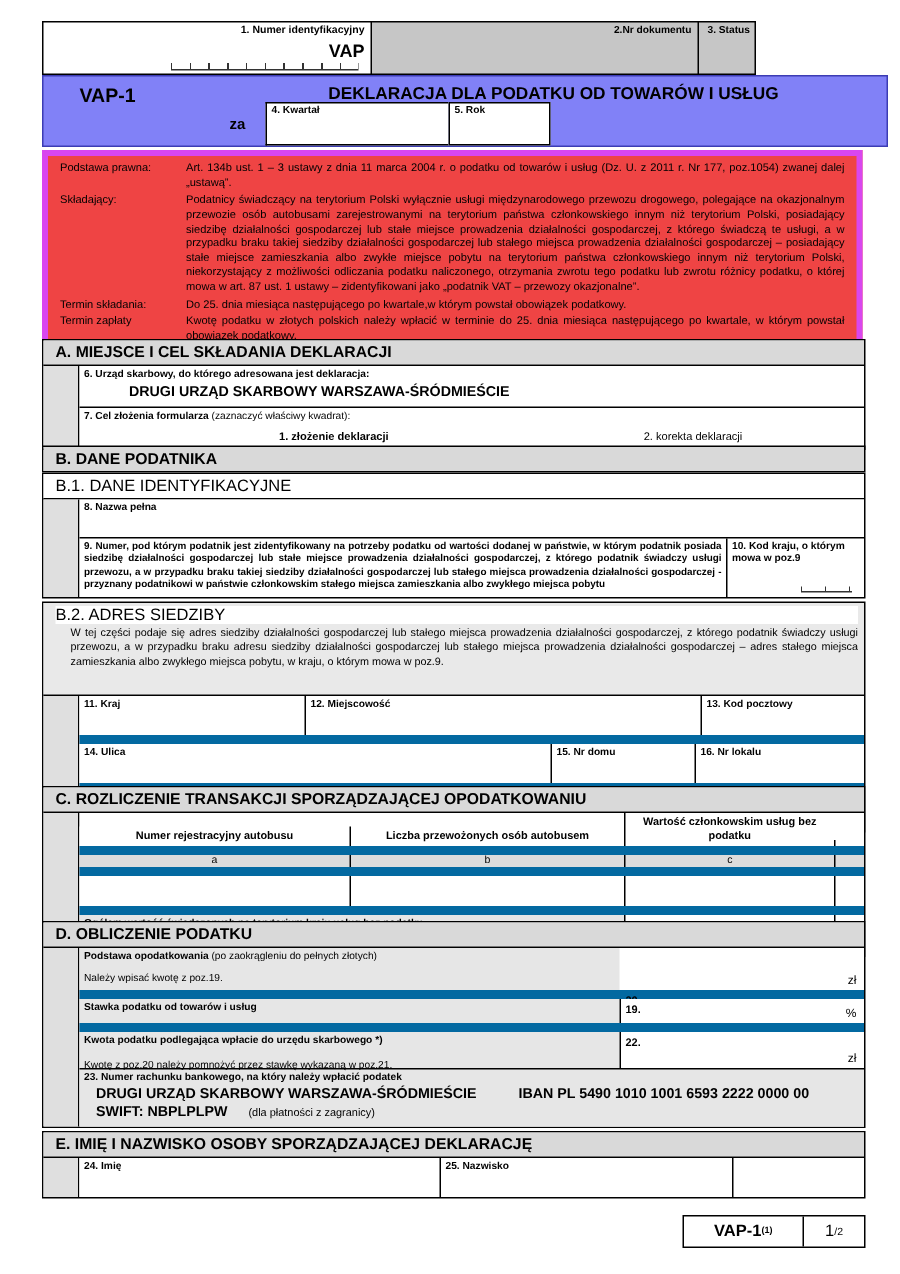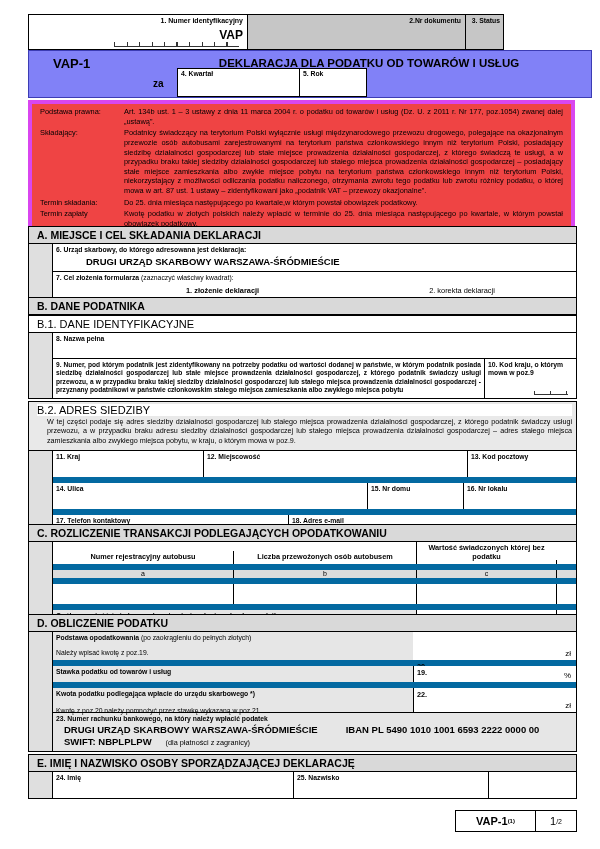--- a/index.html
+++ b/index.html
@@ -64,21 +64,21 @@
   .f7-opt2 { margin-left:170px; }
 
   
   .f8 { height:25px; padding:2px 3px; }
   .f9row { display:flex; border-top:1px solid #000; }
   .f9 { flex:1; padding:2px 3px 3px 3px; }
   .f9 .flabel { font-size:6.6px; line-height:1.28; text-align:justify; }
   .f10 { flex:0 0 92px; border-left:1px solid #000; padding:2px 3px; position:relative; }
 
   
-  .b2-top { padding:2px 4px 3px 8px; background:#e9e9e9; }
+  .b2-top { padding:2px 4px 16px 8px; background:#e9e9e9; }
   .b2-title { font-size:11px; }
   .b2-desc { font-size:7.2px; line-height:1.3; margin:1px 0 2px 10px; text-align:justify; }
   .adr .fcell { height:26px; }
   .adr1-kraj { flex:0 0 150px; } .adr1-miej { flex:1; } .adr1-kod { flex:0 0 109px; }
   .adr2-ulica { flex:1; } .adr2-domu { flex:0 0 96px; } .adr2-lokalu { flex:0 0 113px; }
   .adr3-tel { flex:0 0 235px; } .adr3-mail { flex:1; }
 
   
   .ct-hdr .fcell { padding:2px 2px; display:flex; align-items:center; justify-content:center; }
   .ct-hdr .flabel { font-size:7.3px; text-align:center; }
@@ -251,33 +251,33 @@
           </div>
           <div class="fcell adr3-mail">
             <span class="flabel">18. Adres e-mail</span>
           </div>
         </div>
       </div>
     </div>
   </div>
 
   <div class="sect" style="top:524px">
-    <div class="sect-hdr">C. ROZLICZENIE TRANSAKCJI PODLEGAJĄCYCH OPODATKOWANIU</div>
+    <div class="sect-hdr">C. ROZLICZENIE TRANSAKCJI SPORZĄDZAJĄCEJ OPODATKOWANIU</div>
     <div class="sect-body">
       <div class="strip"></div>
       <div class="fields">
         <div class="frow ct-hdr">
           <div class="fcell ct-a">
               <span class="flabel">Numer rejestracyjny autobusu</span>
             </div>
           <div class="fcell ct-b">
               <span class="flabel">Liczba przewożonych osób autobusem</span>
             </div>
           <div class="fcell ct-c">
-              <span class="flabel">Wartość świadczonych której bez podatku</span>
+              <span class="flabel">Wartość członkowskim usług bez podatku</span>
             </div>
           <div class="fcell ct-x"></div>
         </div>
         <div class="frow ct-let">
           <div class="fcell ct-a">a</div>
           <div class="fcell ct-b">b</div>
           <div class="fcell ct-c">c</div>
           <div class="fcell ct-x"></div>
         </div>
         <div class="frow ct-data">

